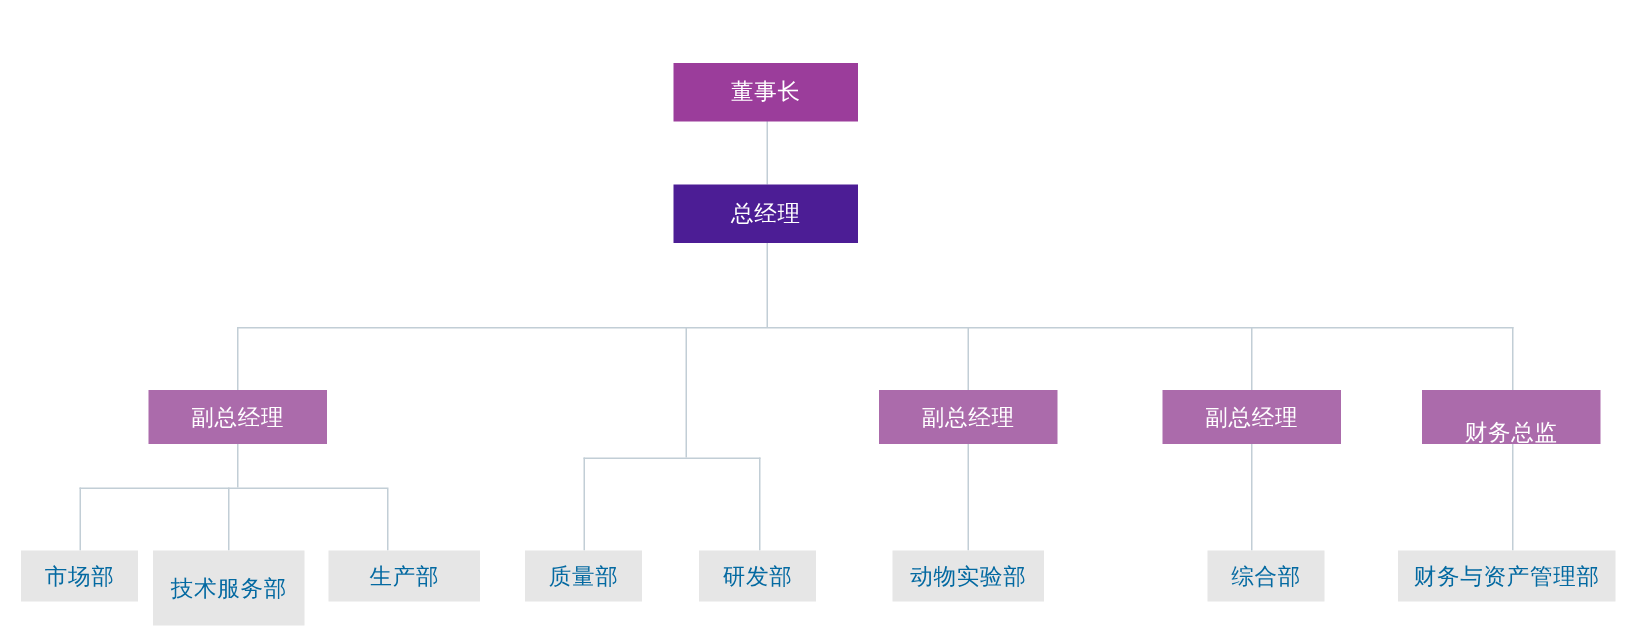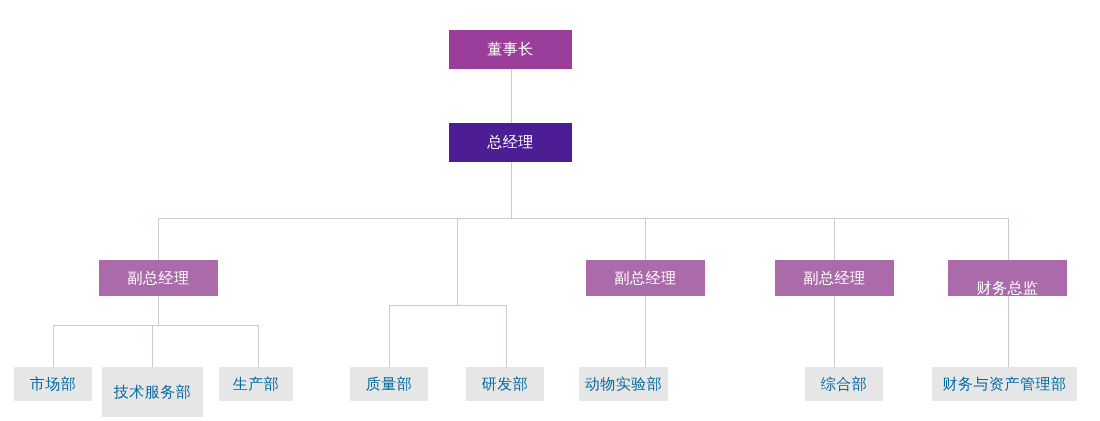--- a/index.html
+++ b/index.html
@@ -69,21 +69,21 @@
     <div class="conn h" style="left: 53px; top: 325px; width: 205px; background: rgb(194, 206, 214);"></div>
     <div class="conn v" style="left: 53px; top: 325px; height: 42px; background: rgb(194, 206, 214);"></div>
     <div class="conn v" style="left: 152px; top: 325px; height: 42px; background: rgb(194, 206, 214);"></div>
     <div class="conn v" style="left: 258px; top: 325px; height: 42px; background: rgb(194, 206, 214);"></div>
     <div class="conn h" style="left: 389px; top: 305px; width: 118px; background: rgb(194, 206, 214);"></div>
     <div class="conn v" style="left: 389px; top: 305px; height: 62px; background: rgb(194, 206, 214);"></div>
     <div class="conn v" style="left: 506px; top: 305px; height: 62px; background: rgb(194, 206, 214);"></div>
     <div class="conn v" style="left: 645px; top: 296px; height: 71px; background: rgb(194, 206, 214);"></div>
     <div class="conn v" style="left: 834px; top: 296px; height: 71px; background: rgb(194, 206, 214);"></div>
     <div class="conn v" style="left: 1008px; top: 296px; height: 71px; background: rgb(194, 206, 214);"></div>
-    <div class="node level1" style="left: 449px; top: 30px; width: 123px; height: 39px;">
+    <div class="node level1" style="left: 449px; top: 42px; width: 123px; height: 39px;">
       <span>董事长</span>
     </div>
     <div class="node level2" style="left: 449px; top: 123px; width: 123px; height: 39px;">
       <span>总经理</span>
     </div>
     <div class="node level3" style="left: 99px; top: 260px; width: 119px; height: 36px;">
       <span>副总经理</span>
     </div>
     <div class="node level3" style="left: 586px; top: 260px; width: 119px; height: 36px;">
       <span>副总经理</span>
@@ -93,30 +93,30 @@
     </div>
     <div class="node level3" style="left: 948px; top: 260px; width: 119px; height: 36px; align-items: flex-end;">
       <span>财务总监</span>
     </div>
     <div class="node level4" style="left: 14px; top: 367px; width: 78px; height: 34px;">
       <span>市场部</span>
     </div>
     <div class="node level4" style="left: 102px; top: 367px; width: 101px; height: 50px;">
       <span>技术服务部</span>
     </div>
-    <div class="node level4" style="left: 219px; top: 367px; width: 74px; height: 34px;">
+    <div class="node level4" style="left: 219px; top: 367px; width: 101px; height: 34px;">
       <span>生产部</span>
     </div>
     <div class="node level4" style="left: 350px; top: 367px; width: 78px; height: 34px;">
       <span>质量部</span>
     </div>
     <div class="node level4" style="left: 466px; top: 367px; width: 78px; height: 34px;">
       <span>研发部</span>
     </div>
-    <div class="node level4" style="left: 579px; top: 367px; width: 89px; height: 34px;">
+    <div class="node level4" style="left: 595px; top: 367px; width: 101px; height: 34px;">
       <span>动物实验部</span>
     </div>
     <div class="node level4" style="left: 805px; top: 367px; width: 78px; height: 34px;">
       <span>综合部</span>
     </div>
     <div class="node level4" style="left: 932px; top: 367px; width: 145px; height: 34px;">
       <span>财务与资产管理部</span>
     </div>
   </div>
 

